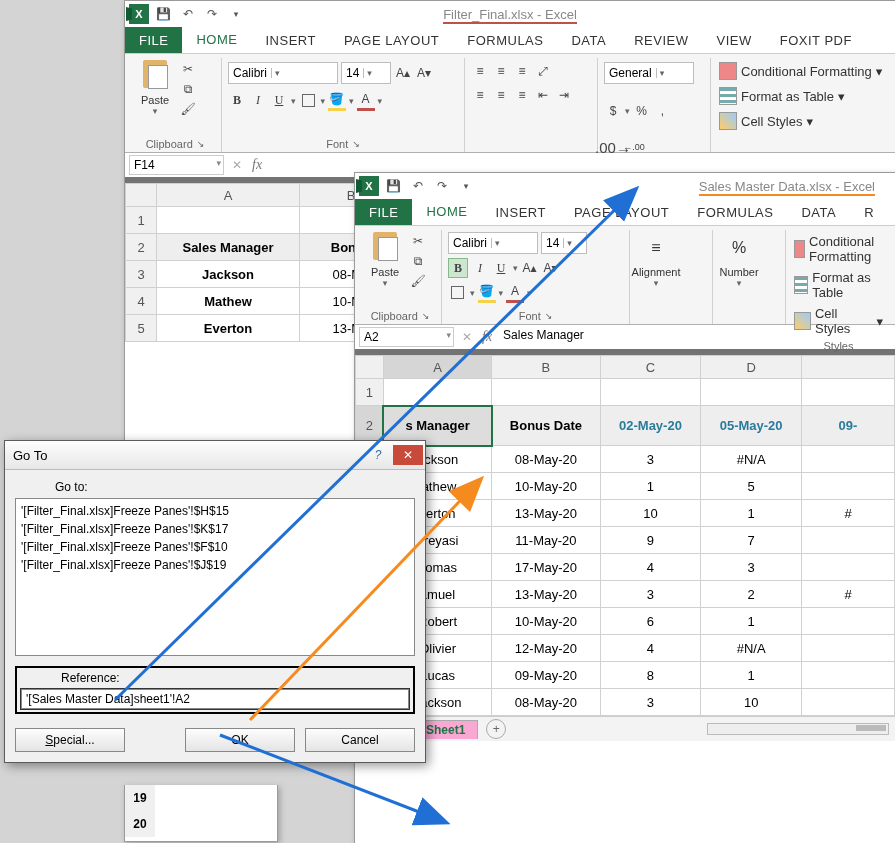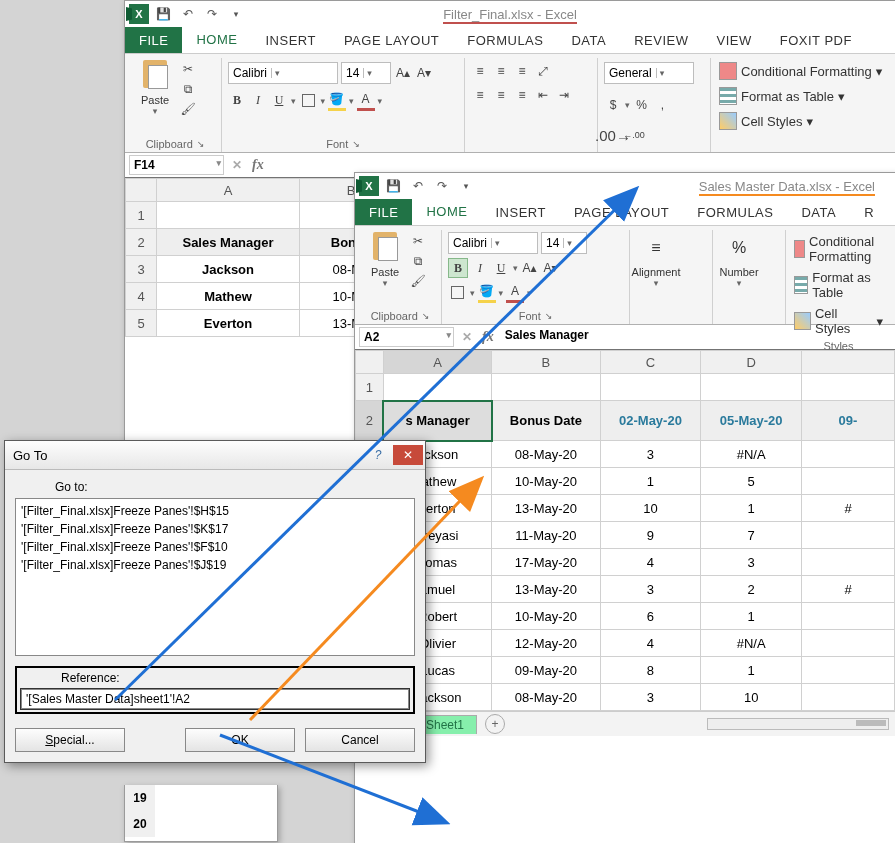--- a/index.html
+++ b/index.html
@@ -117,21 +117,21 @@
   .dd{border-left:1px solid #bdbdbd;margin-left:4px;padding-left:3px;color:#666;font-size:9px;}
   .row{display:flex;gap:3px;align-items:center;}
   .ico16{width:18px;height:18px;display:inline-flex;align-items:center;justify-content:center;font-size:12px;color:#444;cursor:pointer;}
   .bold{font-weight:bold;font-family:"Times New Roman";}
   .italic{font-style:italic;font-family:"Times New Roman";}
   .under{text-decoration:underline;font-family:"Times New Roman";}
   .colorbar{border-bottom:3px solid;}
   .stylelink{font-size:13px;color:#333;display:flex;align-items:center;gap:4px;padding:2px 2px;cursor:pointer;}
   .stylelink .pic{width:16px;height:16px;}
   
-  .fbar {display:flex;align-items:center;height:24px;border-bottom:1px solid #737373;background:#fff;font-weight:bold;}
+  .fbar {display:flex;align-items:center;height:24px;border-bottom:6px solid #737373;background:#fff;}
   .namebox{width:85px;border:1px solid #ccc;margin:2px 4px;height:18px;padding:0 4px;display:flex;align-items:center;font-size:12px;position:relative;}
   .namebox .dd2{position:absolute;right:2px;top:2px;color:#888;font-size:9px;}
   .fx{padding:0 6px;color:#777;font-style:italic;font-family:"Times New Roman";font-size:14px;}
   .formula-input{flex:1;border:1px solid transparent;height:18px;padding:0 4px;}
   
   .grid{position:relative;background:#fff;}
   .grid table{border-collapse:collapse;}
   .grid th, .grid td{border:1px solid #d0d0d0;font-size:13px;}
   .grid th{background:#f0f0f0;font-weight:normal;color:#555;}
   .colhdr{height:20px;min-width:90px;}
@@ -149,21 +149,21 @@
   .dlg-ctrls .close{background:#c74a3a;color:#fff;}
   .dlg-body{padding:10px;font-size:12px;}
   .dlg-label{margin-bottom:4px;margin-left:40px;}
   .listbox{background:#fff;border:1px solid #888;height:150px;padding:3px 5px;overflow:auto;font-size:12px;line-height:1.5;}
   .ref-group{margin-top:10px;border:2px solid #000000;padding:3px 4px;}
   .ref-input{width:100%;box-sizing:border-box;border:1px solid #888;background:#fff;padding:2px 4px;font-size:12px;outline:1px solid #333;}
   .dlg-btns{display:flex;justify-content:space-between;margin-top:14px;}
   .dlg-btns button{width:110px;height:24px;border:1px solid #888;background:linear-gradient(#fdfdfd,#e4e4e4);cursor:pointer;font-size:12px;}
   
   .sheettabs{display:flex;align-items:center;height:24px;background:#f3f3f3;border-top:1px solid #ccc;padding:0 6px;gap:8px;font-size:12px;}
-  .sheettab{padding:2px 12px;border:1px solid #aaa;border-bottom:none;background:#86efac;color:#217346;font-weight:normal;cursor:pointer;}
+  .sheettab{padding:2px 12px;border:1px solid #aaa;border-bottom:none;background:#f9a8d4;color:#217346;font-weight:bold;cursor:pointer;}
   .addsheet{width:18px;height:18px;border:1px solid #aaa;border-radius:50%;display:flex;align-items:center;justify-content:center;color:#666;cursor:pointer;}
   .scrollhint{margin-left:auto;width:180px;height:10px;border:1px solid #bbb;background:#eee;position:relative;}
   .scrollhint .thumb{position:absolute;right:2px;top:1px;width:30px;height:6px;background:#bbb;}
   
   svg.arrow{position:absolute;pointer-events:none;}
   .underline-orange{border-bottom:2px solid #f58a1f;}
   .underline-red{border-bottom:2px solid #c0504d;}
 </style>
 </head>
 <body>
@@ -257,21 +257,21 @@
           <span class="ico16">≡</span>
           <span class="ico16">≡</span>
           <span class="ico16">≡</span>
           <span class="ico16">⇤</span>
           <span class="ico16">⇥</span>
         </div>
       </div>
       <div class="group-label">&nbsp;</div>
     </div>
     <div class="group" style="width:100px">
-      <div class="group-body" style="flex-direction:column;gap:12px;padding-top:4px">
+      <div class="group-body" style="flex-direction:column;gap:18px;padding-top:4px">
         <span class="fontbox" style="width:80px">
             <span>General</span>
             <span class="dd">▾</span>
           </span>
         <div class="row">
           <span class="ico16">$</span>
             <span style="font-size:9px;color:#666">▾</span>
           <span class="ico16">%</span>
           <span class="ico16">,</span>
         </div>

